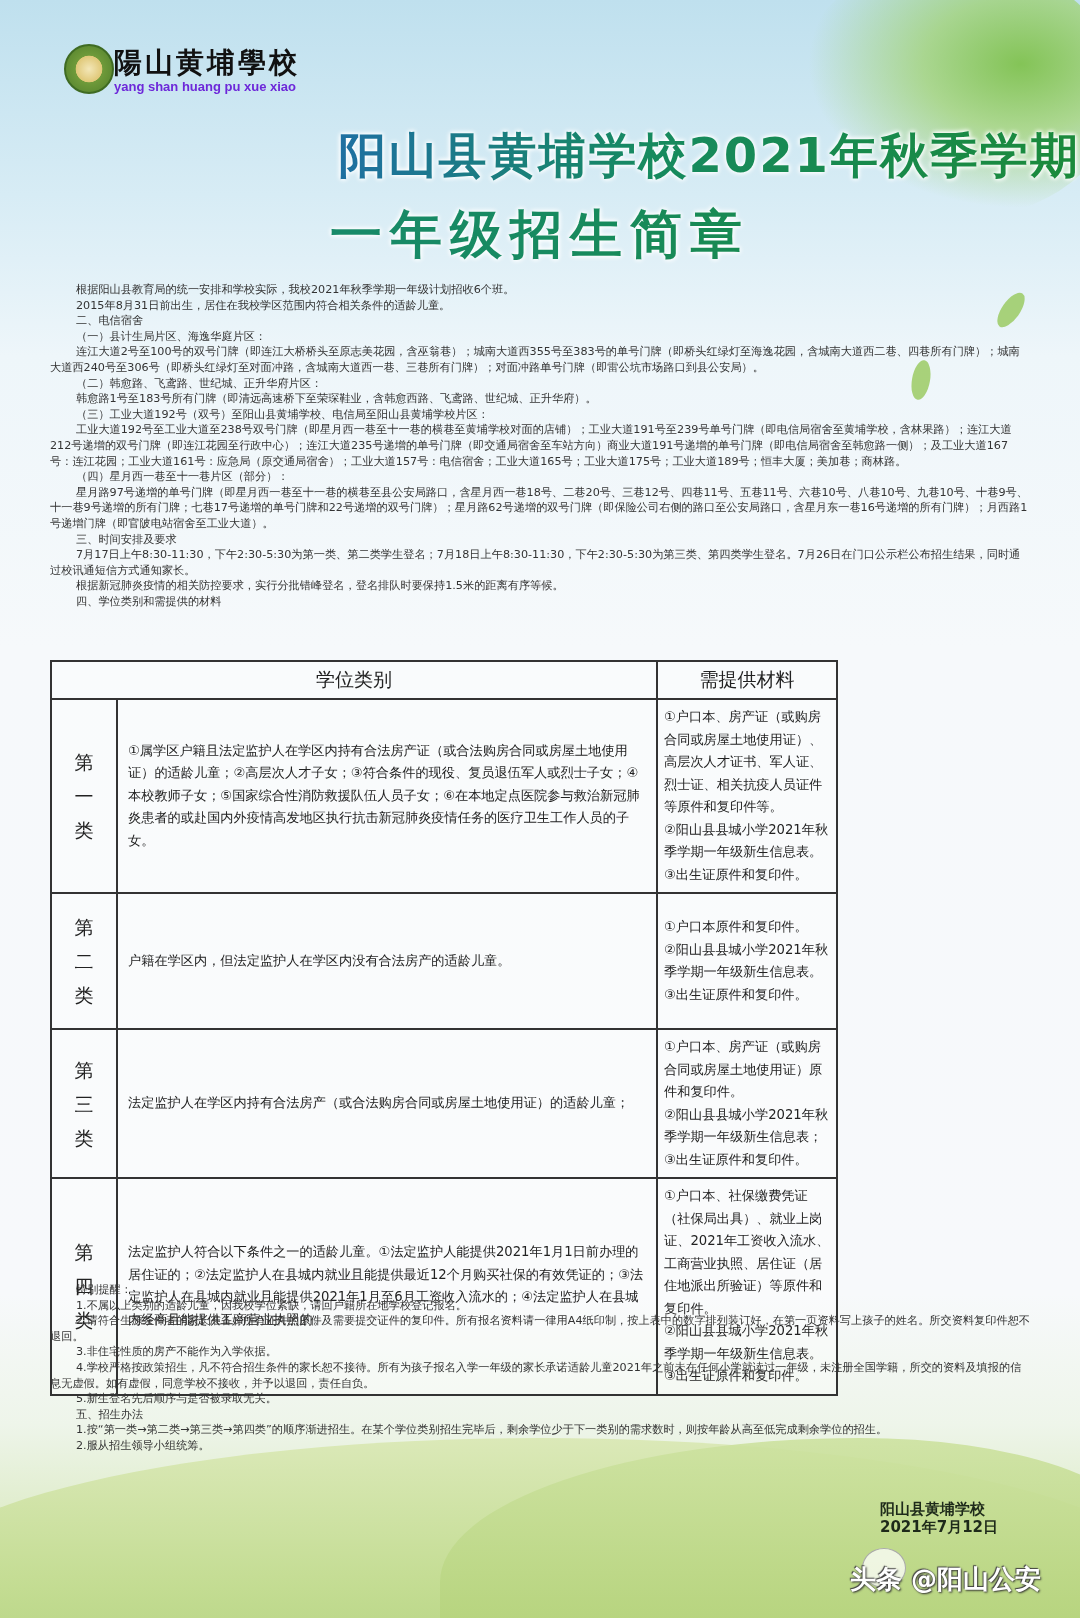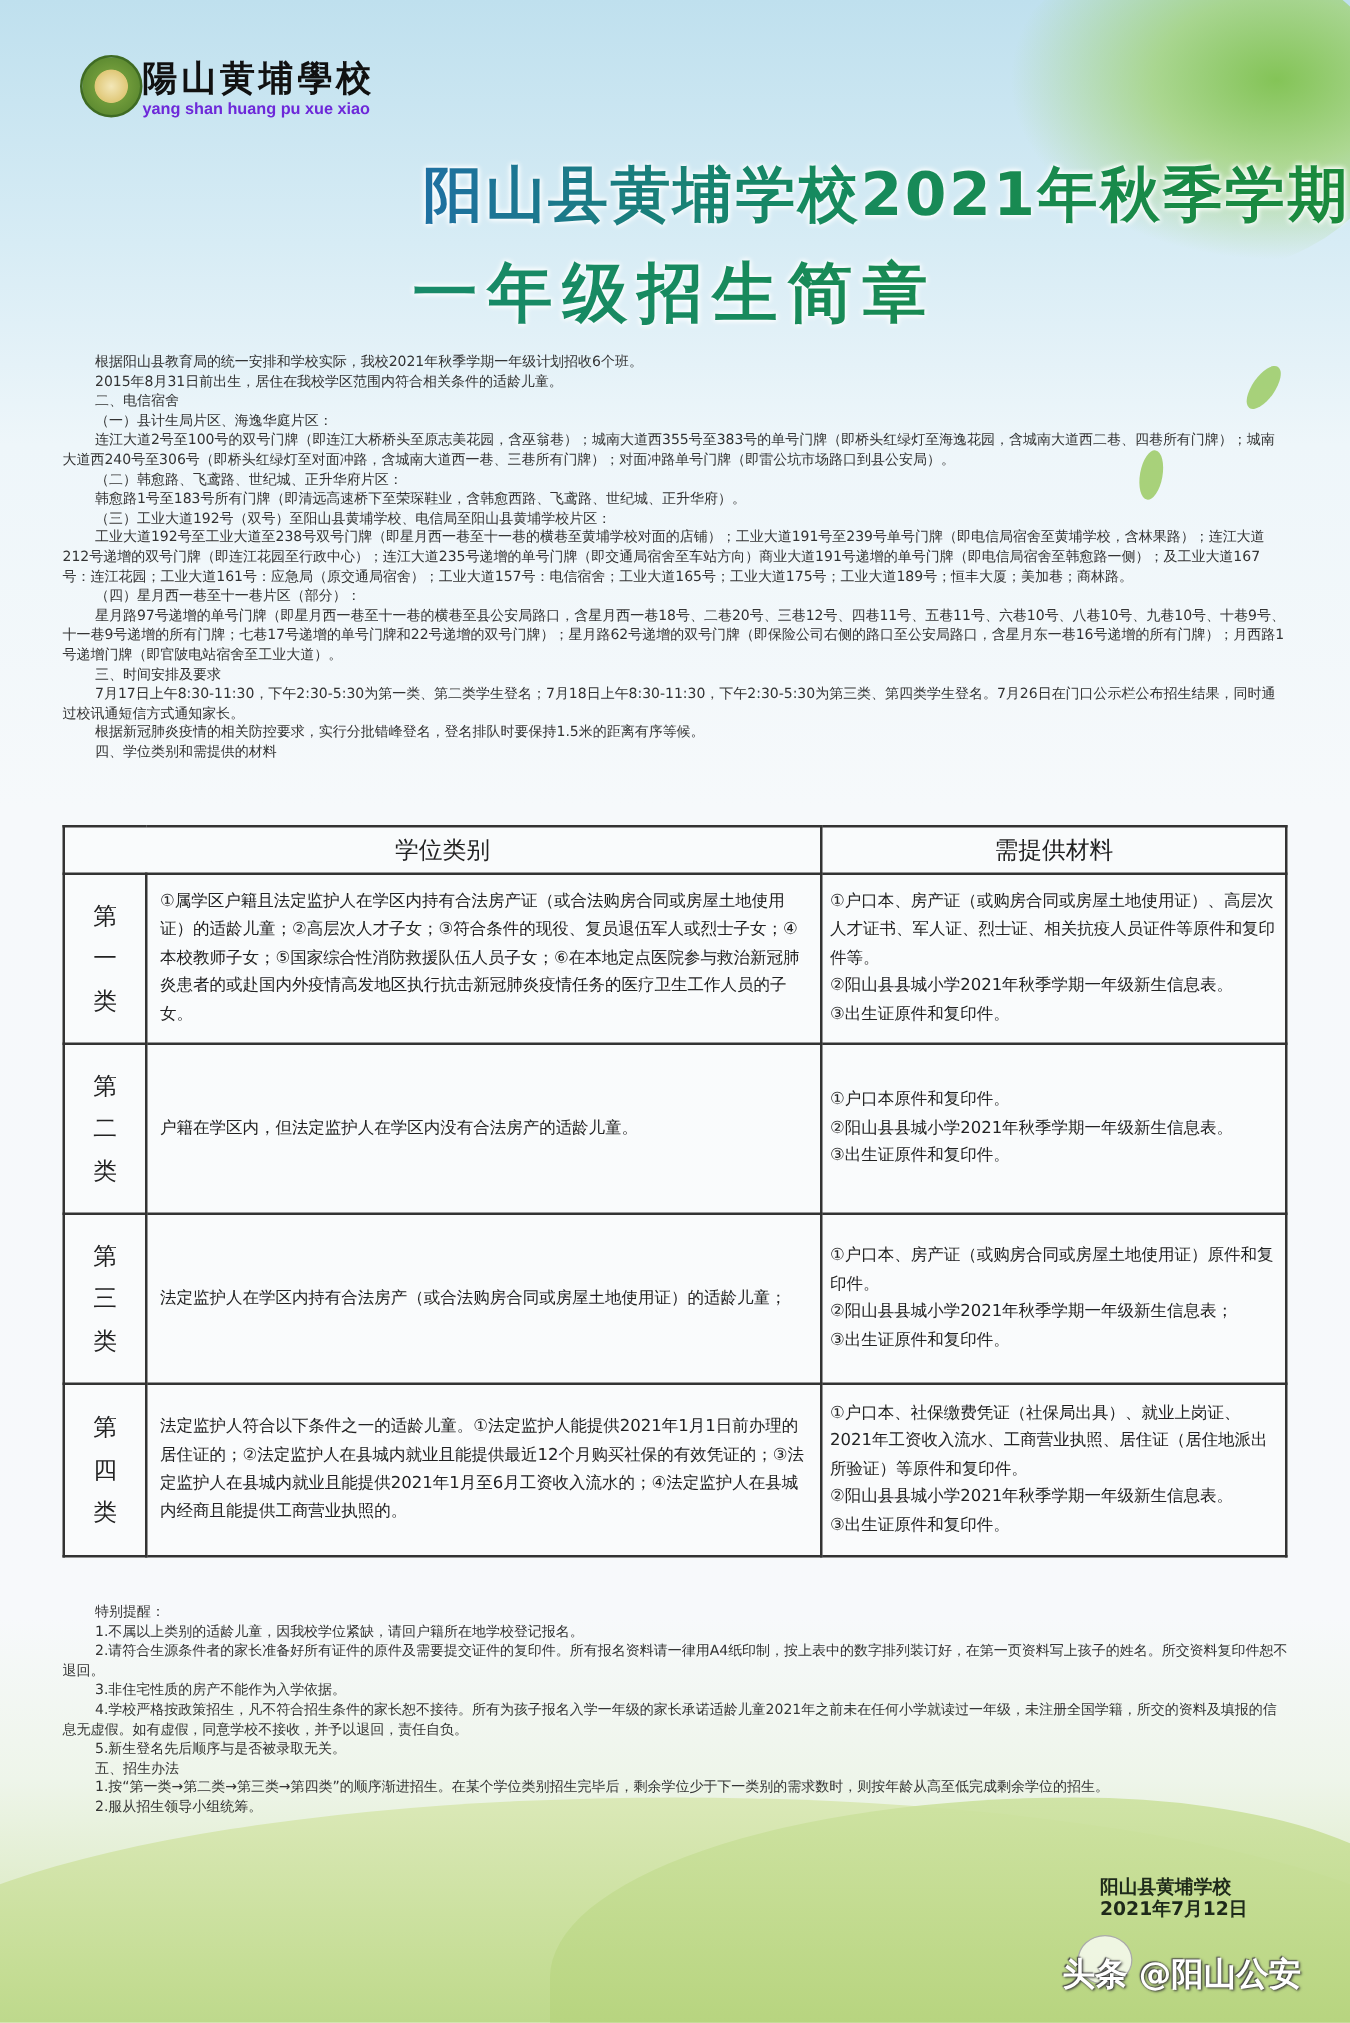--- a/index.html
+++ b/index.html
@@ -52,21 +52,21 @@
     text-shadow: none; filter: drop-shadow(0 0 2px #fff) drop-shadow(0 0 2px #fff);
   }
 
   .body-text {
     position: absolute; left: 50px; width: 980px; top: 282px;
     font-size: 11.2px; line-height: 15.6px; color: #333;
   }
   .body-text p { text-indent: 26px; }
 
   table.cat {
-    position: absolute; left: 50px; top: 660px; width: 980px;
+    position: absolute; left: 50px; top: 660px; width: 788px;
     border-collapse: collapse; border: 2px solid #333;
     background: rgba(255,255,255,0.35);
   }
   table.cat th, table.cat td { border: 2px solid #333; vertical-align: middle; }
   table.cat th { height: 38px; font-size: 19px; font-weight: normal; color: #222; }
   .cat-name { width: 66px; font-size: 19px; text-align: center; line-height: 34px; color: #222; }
   .cat-name span { display: block; }
   .cat-desc { width: 540px; font-size: 13.2px; line-height: 22.5px; padding: 6px 8px 6px 10px; color: #222; }
   .cat-mat { font-size: 13.2px; line-height: 22.5px; padding: 6px 6px 6px 6px; color: #222; }
   .row1 td { height: 136px; }

